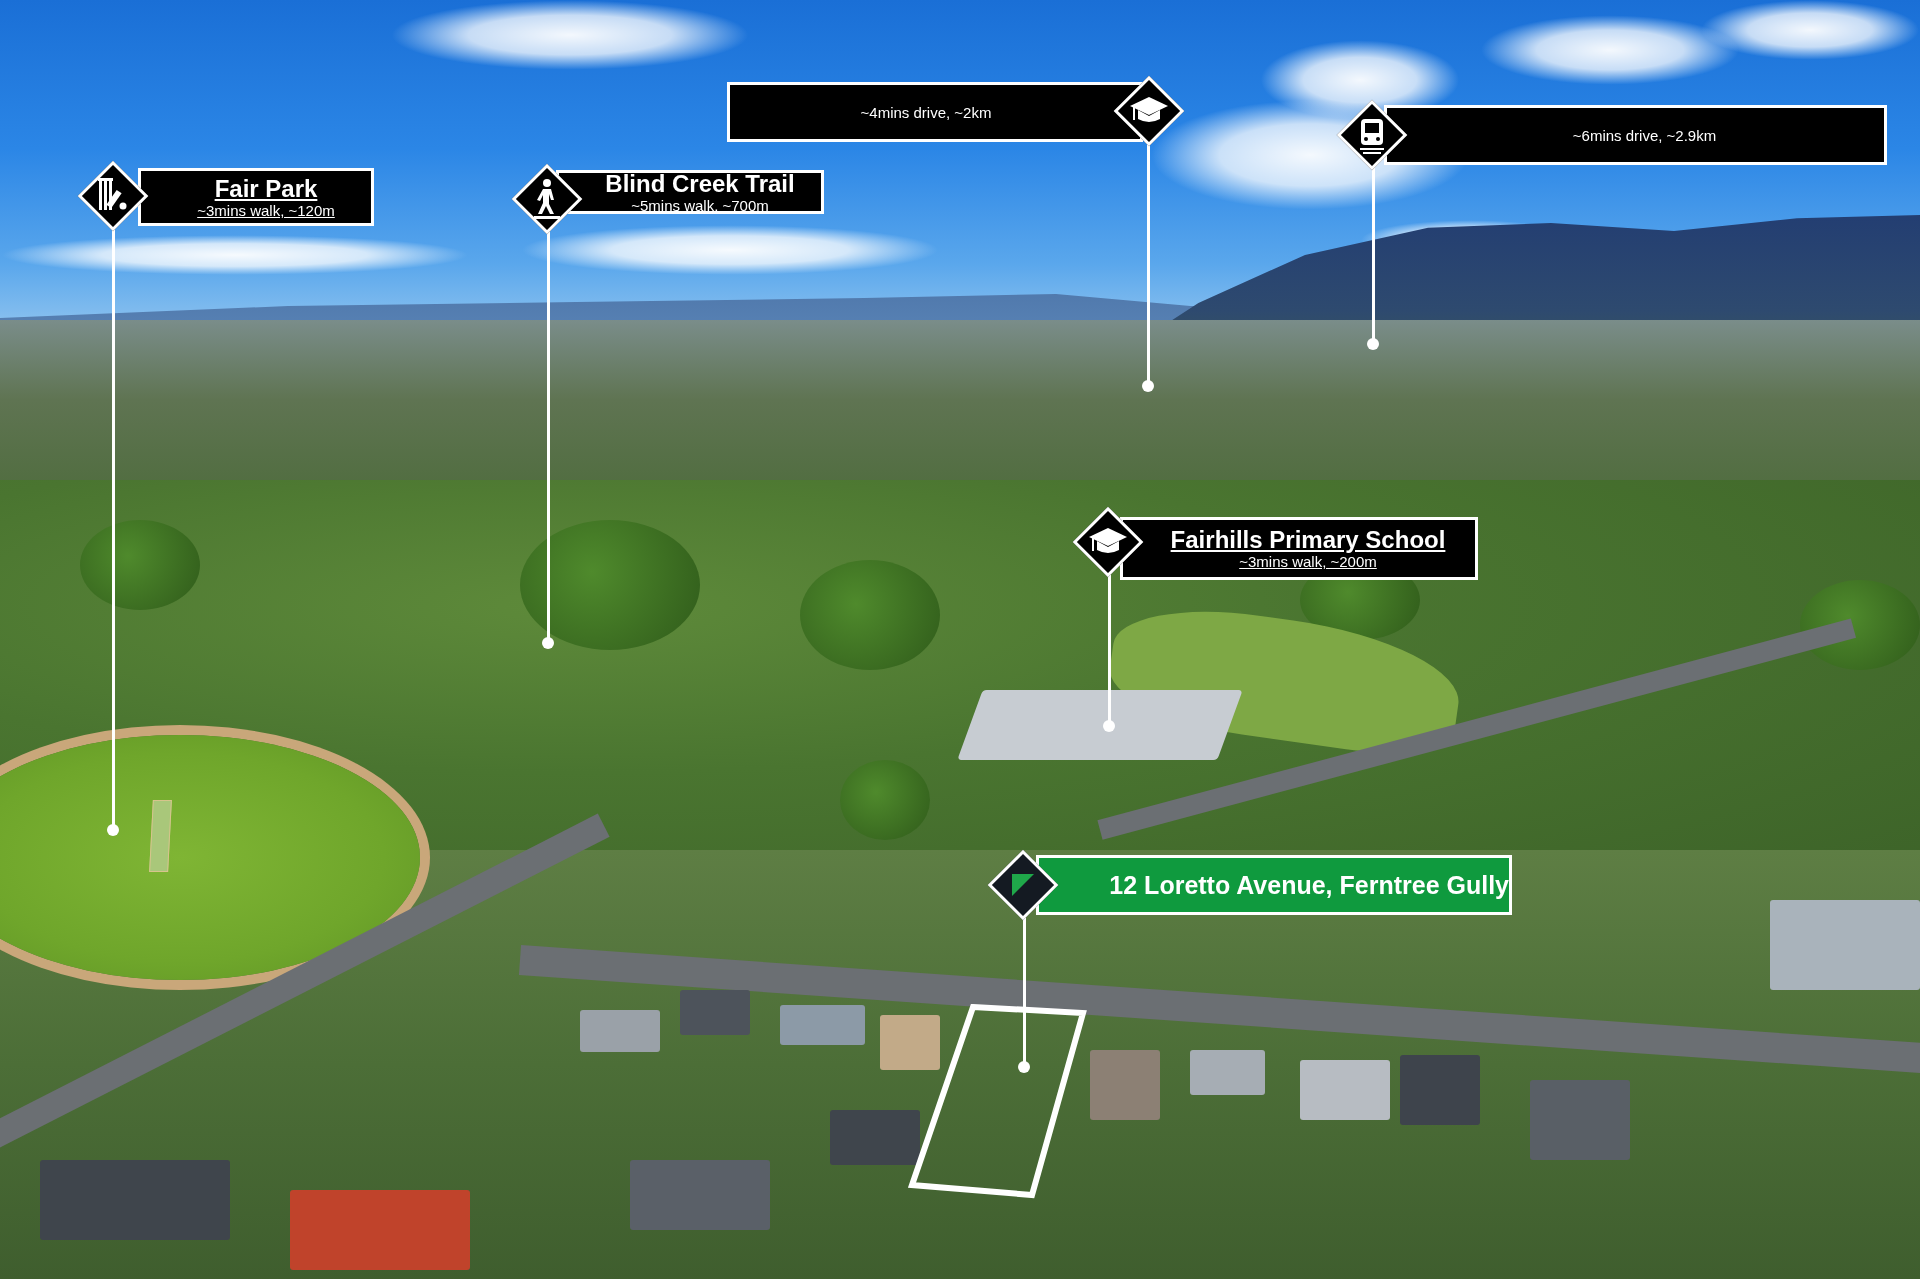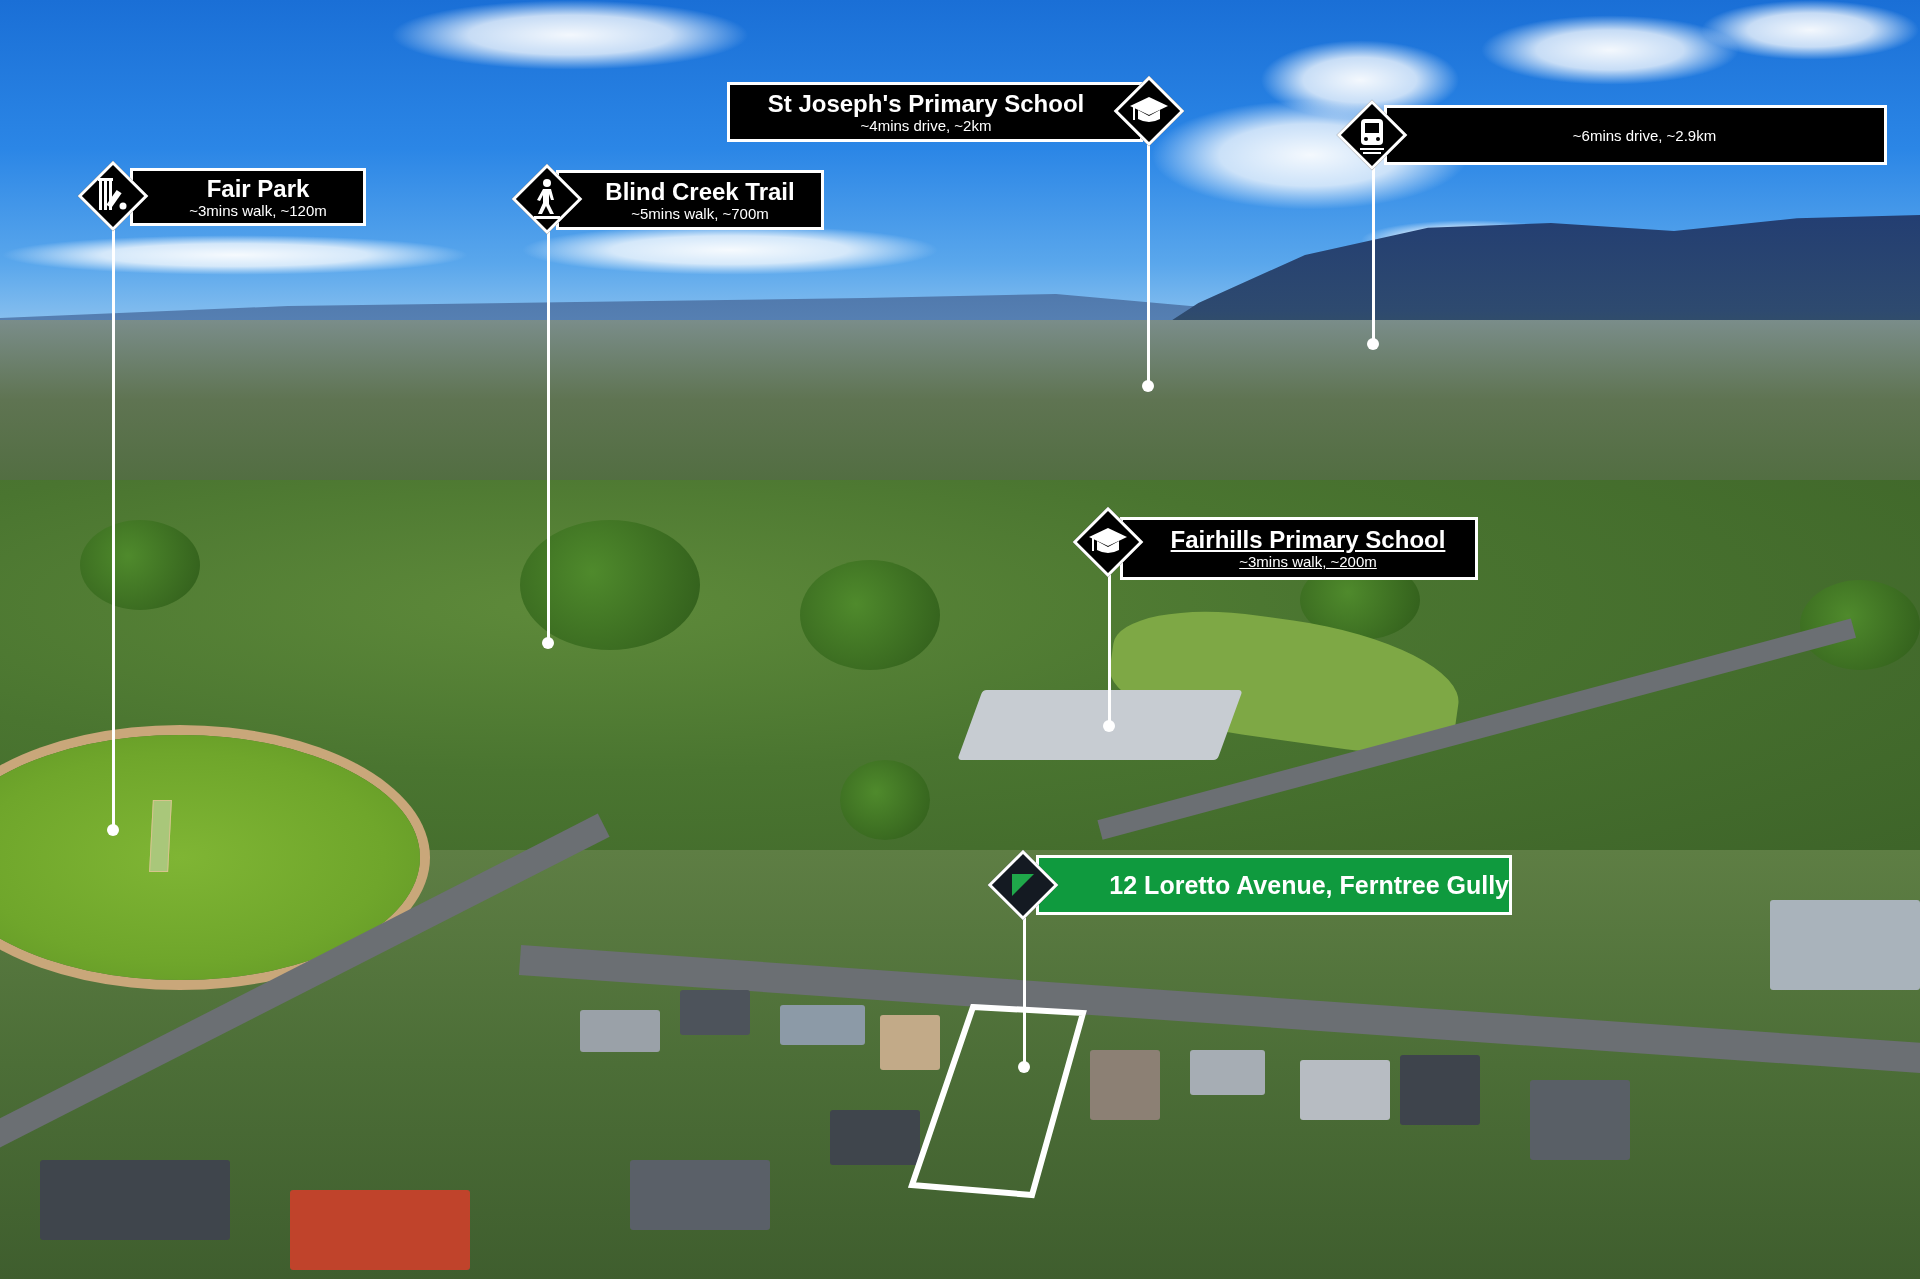--- a/index.html
+++ b/index.html
@@ -106,51 +106,50 @@
 
 <div class="pin-line" style="left:1372px;top:165px;height:177px;"></div>
 <div class="pin-dot" style="left:1367px;top:338px;"></div>
 
 <div class="pin-line" style="left:1108px;top:572px;height:152px;"></div>
 <div class="pin-dot" style="left:1103px;top:720px;"></div>
 
 <div class="pin-line" style="left:1023px;top:915px;height:150px;"></div>
 <div class="pin-dot" style="left:1018px;top:1061px;"></div>
 
-<div class="label" style="left:130px;top:168px;width:236px;height:58px;padding-left:20px;">
+<div class="label" style="left:138px;top:168px;width:236px;height:58px;padding-left:20px;text-decoration:underline;">
   <div class="title">Fair Park</div>
   <div class="sub">~3mins walk, ~120m</div>
 </div>
 <div class="diamond" style="left:88px;top:171px;"></div>
 <div class="icon-holder" style="left:88px;top:171px;">
   <svg width="36" height="40" viewBox="0 0 36 40">
     <rect x="4" y="4" width="3" height="30" fill="#fff"></rect>
       <rect x="9" y="4" width="3" height="30" fill="#fff"></rect>
       <rect x="14" y="4" width="3" height="30" fill="#fff"></rect>
     <rect x="3" y="2" width="15" height="3" fill="#fff"></rect>
     <rect x="16" y="14" width="6" height="18" fill="#fff" transform="rotate(35 19 23)"></rect>
     <circle cx="28" cy="30" r="3.5" fill="#fff"></circle>
   </svg>
 </div>
 
-<div class="label" style="left:556px;top:170px;width:268px;height:60px;padding-left:20px;">
+<div class="label" style="left:556px;top:170px;width:268px;height:44px;padding-left:20px;">
   <div class="title">Blind Creek Trail</div>
   <div class="sub">~5mins walk, ~700m</div>
 </div>
 <div class="diamond" style="left:522px;top:174px;"></div>
 <div class="icon-holder" style="left:522px;top:174px;">
   <svg width="30" height="42" viewBox="0 0 30 42">
     <circle cx="15" cy="5" r="4" fill="#fff"></circle>
     <path d="M11 11 L19 11 L22 22 L19 22 L17 16 L17 26 L22 36 L18 36 L14 28 L10 36 L6 36 L11 25 L11 17 L8 23 L5 22 Z" fill="#fff"></path>
     <rect x="2" y="38" width="26" height="3" fill="#fff"></rect>
   </svg>
 </div>
 
 <div class="label" style="left:727px;top:82px;width:416px;height:60px;padding-right:18px;">
-  <div class="title">St Joseph's Primary School</div>
   <div class="sub">~4mins drive, ~2km</div>
 </div>
 <div class="diamond" style="left:1124px;top:86px;"></div>
 <div class="icon-holder" style="left:1124px;top:86px;">
   <svg width="40" height="32" viewBox="0 0 40 32">
     <polygon points="20,2 39,11 20,20 1,11" fill="#fff"></polygon>
     <path d="M9 15 L9 24 Q20 30 31 24 L31 15 L20 21 Z" fill="#fff"></path>
     <rect x="4" y="11" width="2" height="14" fill="#fff"></rect>
   </svg>
 </div>

